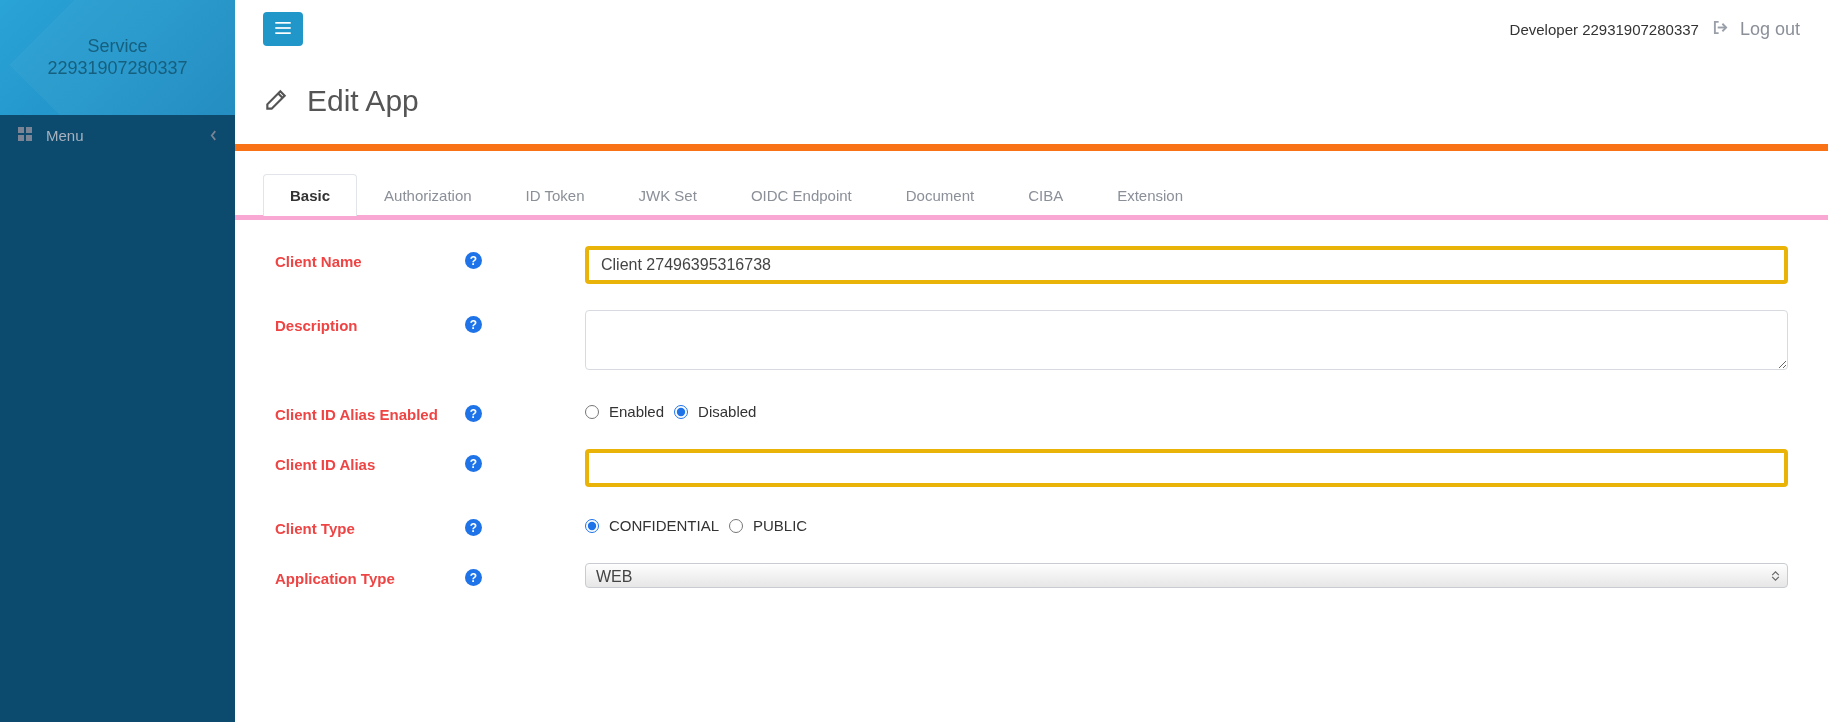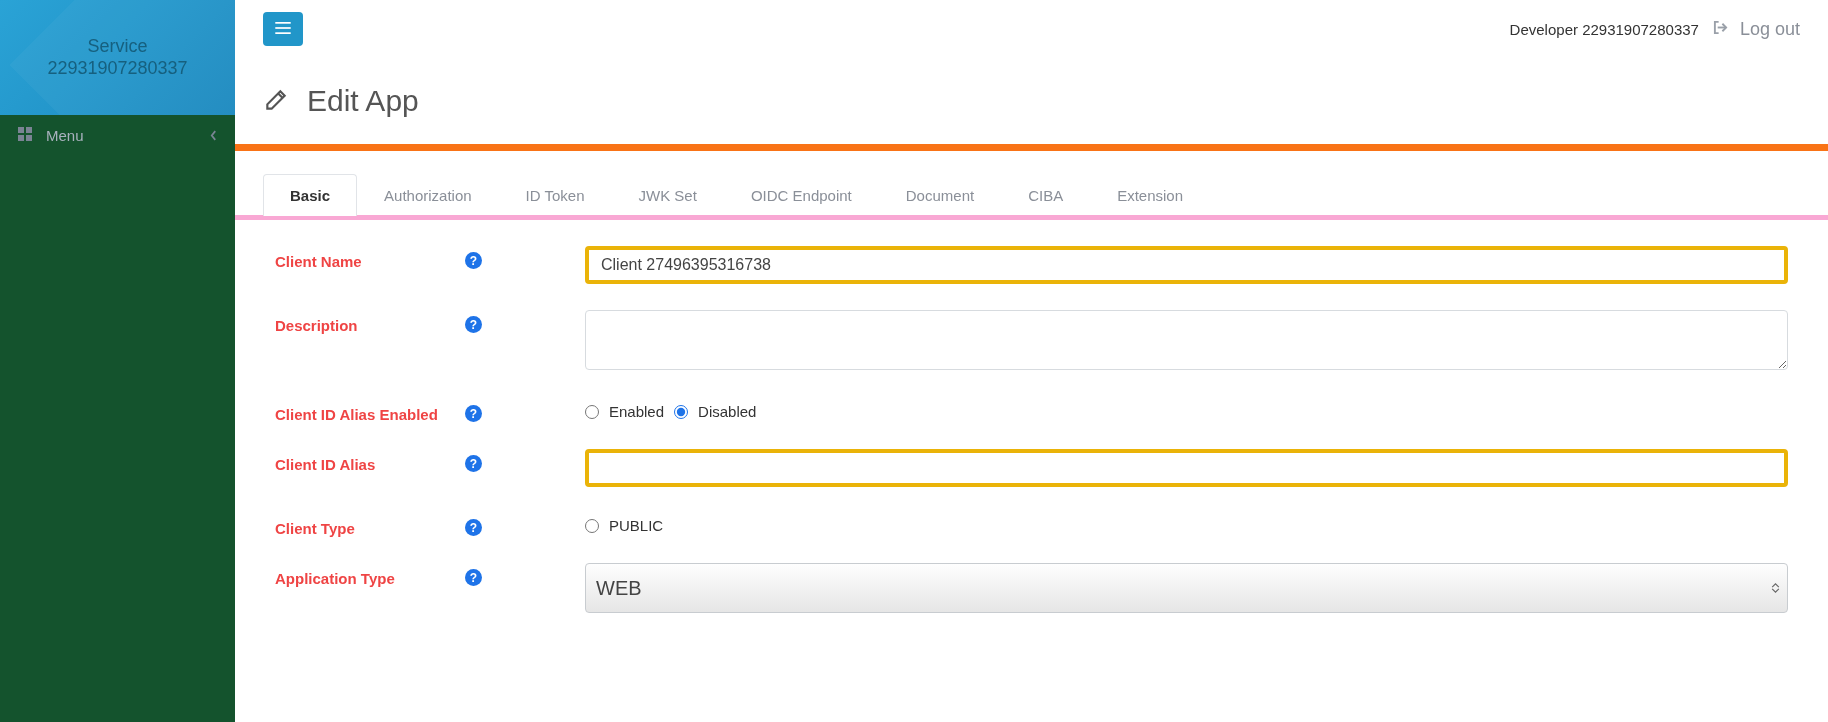--- a/index.html
+++ b/index.html
@@ -12,21 +12,21 @@
   }
   .app {
     display: flex;
     width: 1828px;
     height: 722px;
   }
   
   .sidebar {
     width: 235px;
     flex-shrink: 0;
-    background: #14532d;
+    background: #0c4a6e;
     display: flex;
     flex-direction: column;
   }
   .sidebar-brand {
     background: #2196c9;
     background: linear-gradient(135deg, #2aa3d6 0%, #1c89bf 100%);
     height: 115px;
     display: flex;
     flex-direction: column;
     align-items: center;
@@ -194,23 +194,23 @@
     border: 1px solid #d7dbdf;
     border-radius: 4px;
     resize: both;
     outline: none;
   }
   .radio-group { display: flex; flex-direction: row; gap: 10px; padding-top: 4px; }
   .radio-item { display: flex; align-items: center; gap: 10px; font-size: 15px; color: #333; }
   .radio-item input[type="radio"] { accent-color: #1e73e8; width: 14px; height: 14px; }
   .select {
     width: 100%;
-    height: 50px;
+    height: 25px;
     padding: 4px 10px;
-    font-size: 20px;
+    font-size: 16px;
     border: 1px solid #c8ccd0;
     border-radius: 4px;
     background: linear-gradient(#fefefe, #e6e6e6);
     color: #444;
     -webkit-appearance: none;
     appearance: none;
     position: relative;
   }
   .select-wrap { position: relative; width: 100%; }
   .select-wrap::after {
@@ -358,20 +358,24 @@
         </div>
       </div>
 
       <div class="form-row">
         <div class="label">Client Type</div>
         <div class="help">
             <span class="help-icon">?</span>
           </div>
         <div class="radio-group">
           <label class="radio-item">
+            <input type="radio" name="client-type" checked="" style="">
+            <span>CONFIDENTIAL</span>
+          </label>
+          <label class="radio-item">
             <input type="radio" name="client-type" style="">
             <span>PUBLIC</span>
           </label>
         </div>
       </div>
 
       <div class="form-row" style="margin-bottom:40px;">
         <div class="label">Application Type</div>
         <div class="help">
             <span class="help-icon">?</span>

